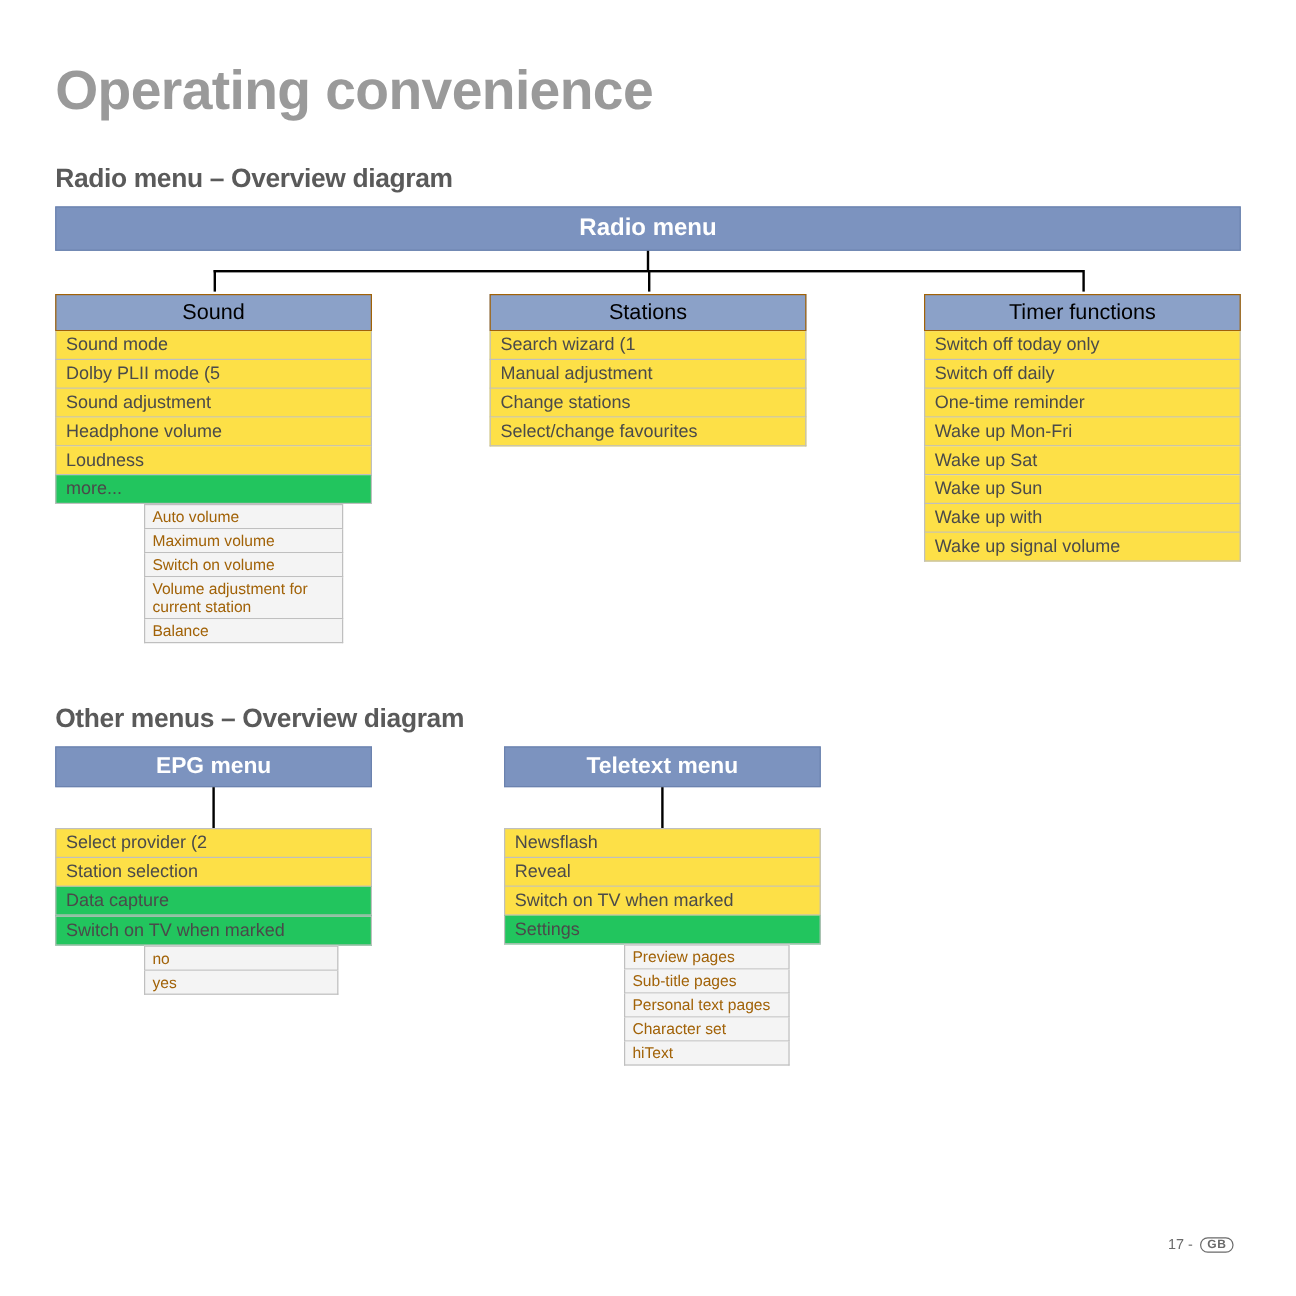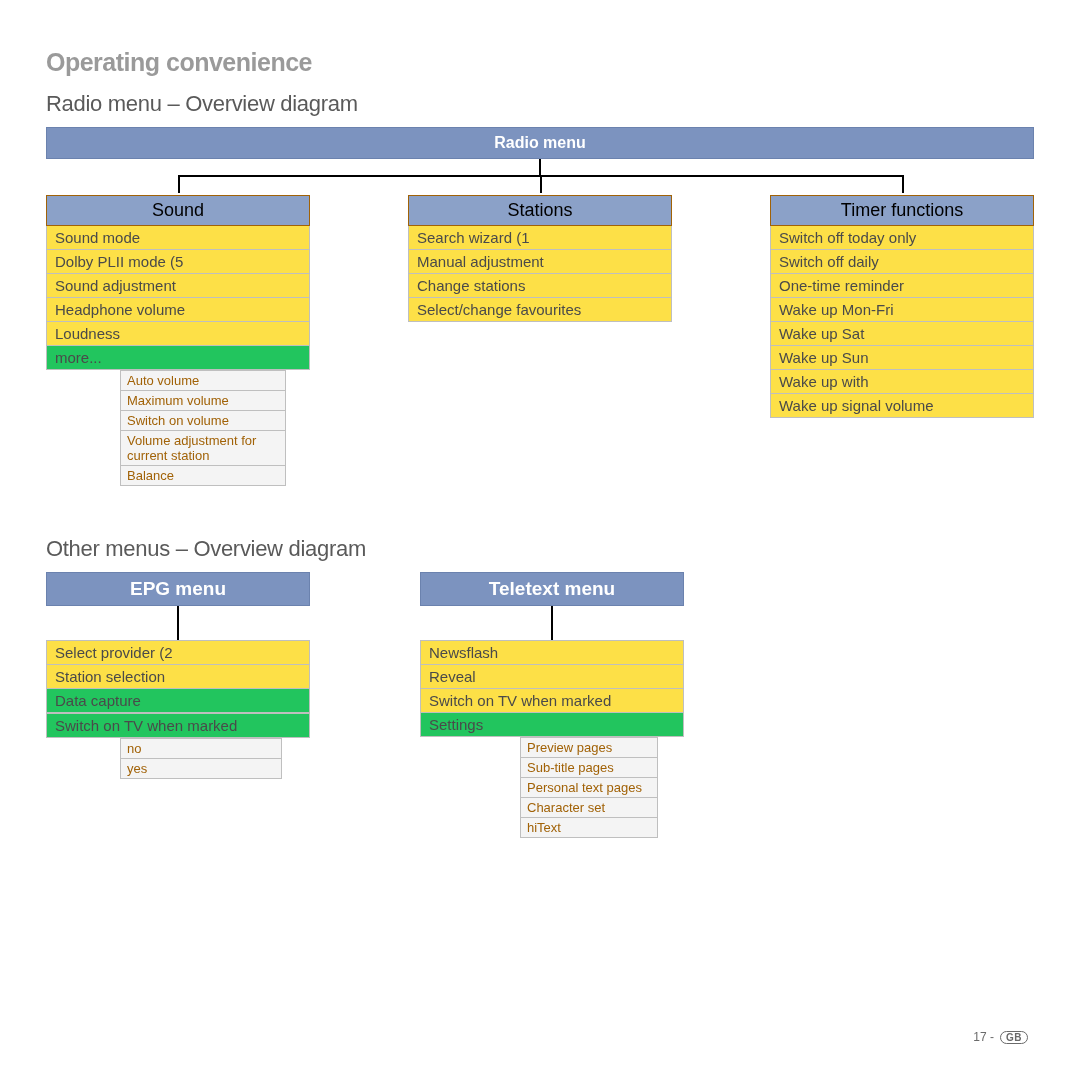--- a/index.html
+++ b/index.html
@@ -6,41 +6,41 @@
   body {
     font-family: Helvetica, Arial, sans-serif;
     width: 1080px;
     height: 1080px;
     background: #fff;
     color: #5a5a5a;
     position: relative;
   }
   .page { padding: 48px 46px 0 46px; position: relative; height: 100%; }
   .title {
-    font-size: 25px;
+    font-size: 46px;
     font-weight: 700;
     color: #9a9a9a;
     letter-spacing: -0.5px;
-    margin-bottom: 14px;
+    margin-bottom: 34px;
   }
   .section-title {
     font-size: 22px;
-    font-weight: 400;
+    font-weight: 700;
     color: #5a5a5a;
     margin-bottom: 10px;
     letter-spacing: -0.3px;
   }
   .sep { height: 50px; }
 
   
   .topbar {
     background: #7c93bf;
     color: #fff;
     font-weight: 700;
-    font-size: 16px;
+    font-size: 20px;
     text-align: center;
     padding: 6px 0;
     border: 1px solid #6b82ae;
   }
   .conn {
     position: relative;
     height: 36px;
     width: 988px;
   }
   .conn .vline { position: absolute; width: 2px; height: 16px; background: #000; top: 0; left: 50%; transform: translateX(-1px); }

